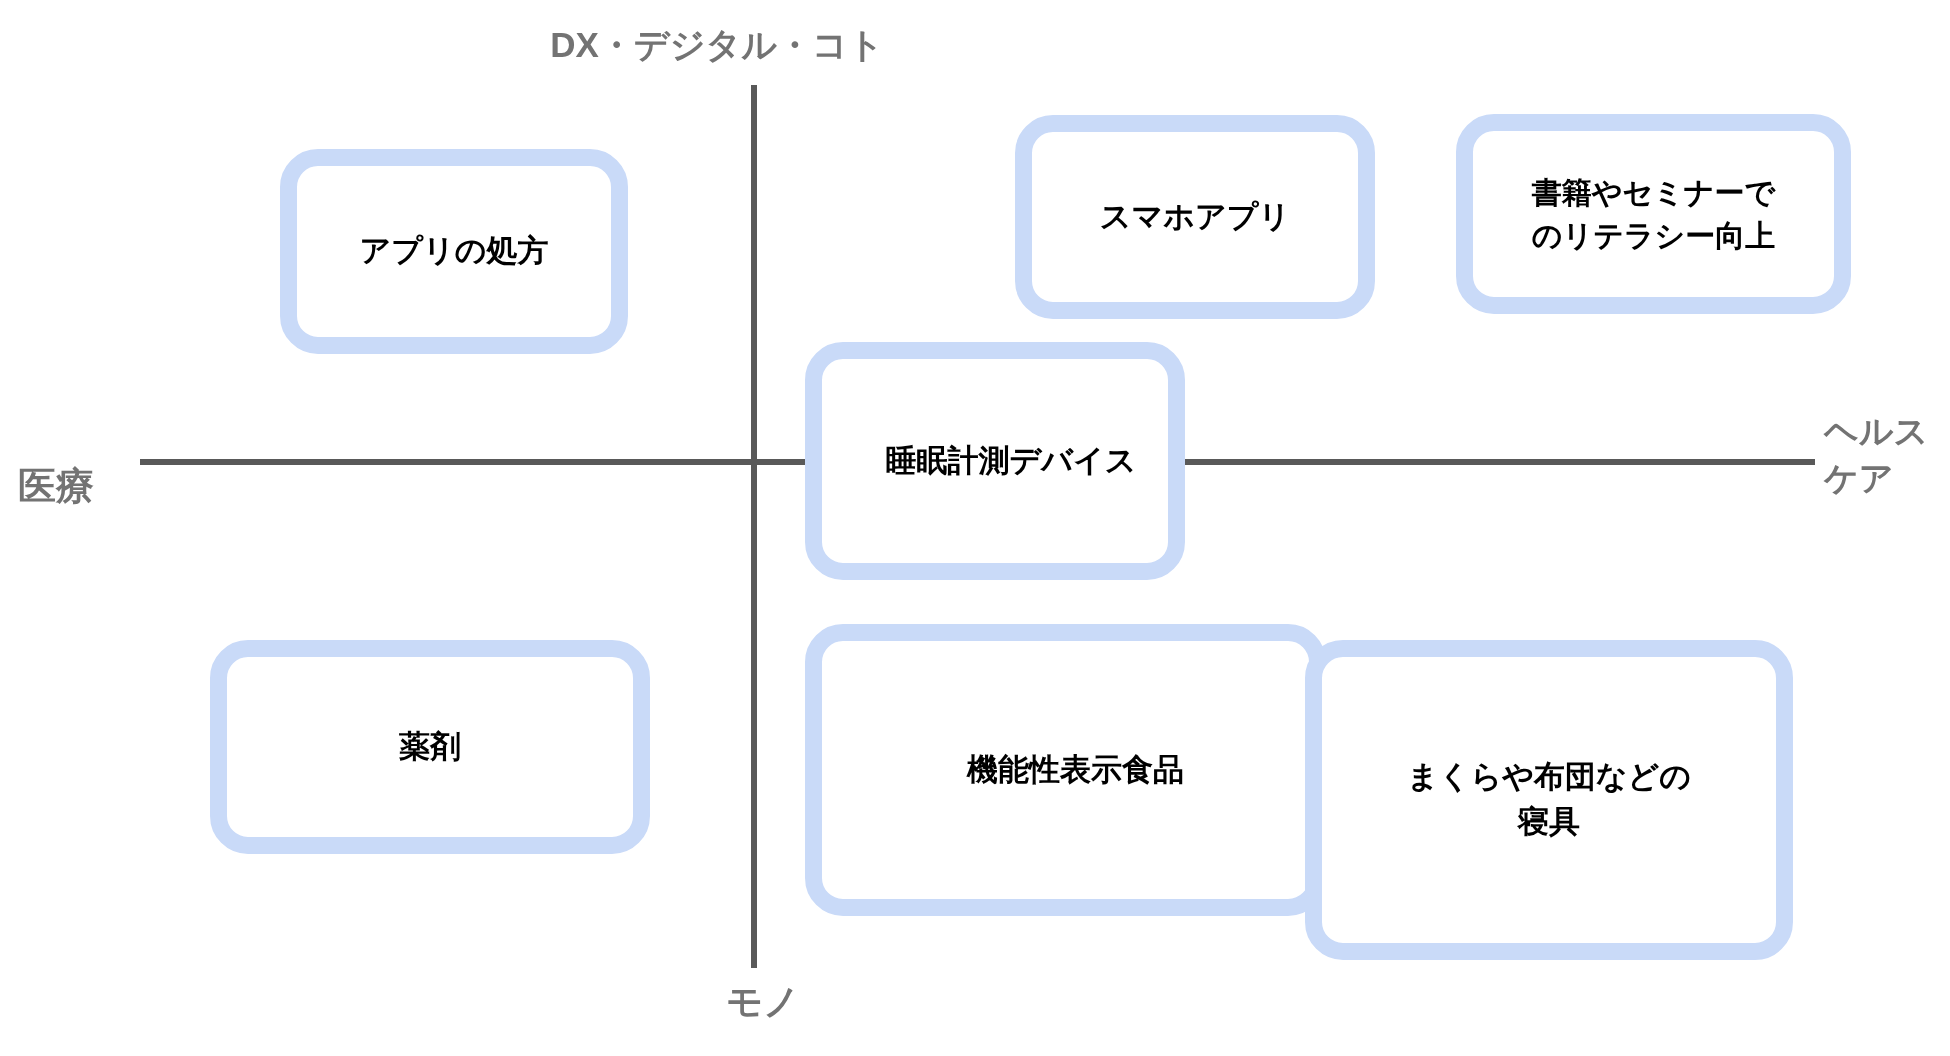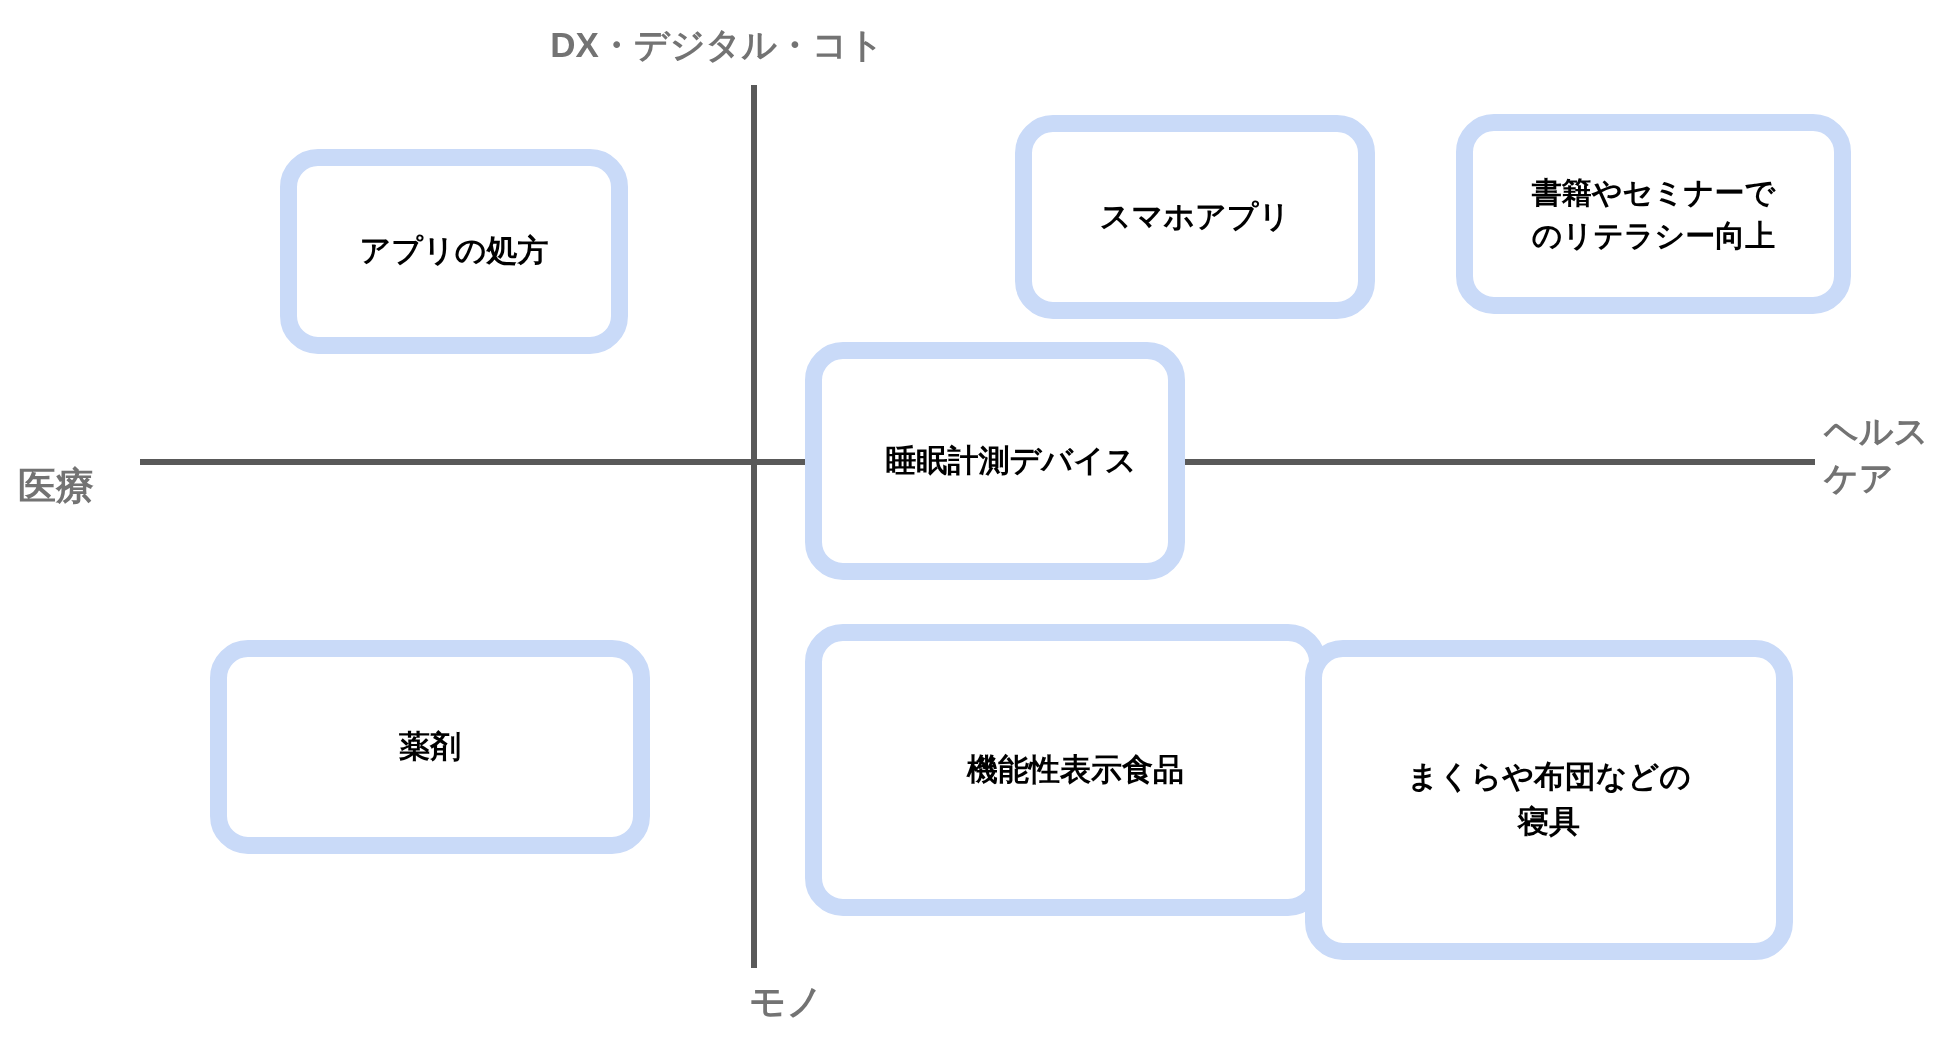--- a/index.html
+++ b/index.html
@@ -28,21 +28,21 @@
   .axis-label {
     position: absolute;
     color: #737373;
     font-weight: 700;
     z-index: 3;
     white-space: pre-line;
   }
   .axis-label-top    { left: 467px; top: 22px;  width: 500px; font-size: 35px; text-align: center; }
   .axis-label-left   { left: 18px;  top: 437px; font-size: 38px; margin-top: 24px; }
   .axis-label-right  { left: 1824px; top: 408px; width: 130px; font-size: 34px; line-height: 1.38; text-align: left; }
-  .axis-label-bottom { left: 703px; top: 978px; width: 120px; font-size: 36px; text-align: right; }
+  .axis-label-bottom { left: 703px; top: 978px; width: 120px; font-size: 36px; text-align: center; }
 
   
   .qbox {
     position: absolute;
     box-sizing: border-box;
     background: #ffffff;
     border: 17px solid #c9daf8;
     border-radius: 38px;
     display: flex;
     align-items: center;

